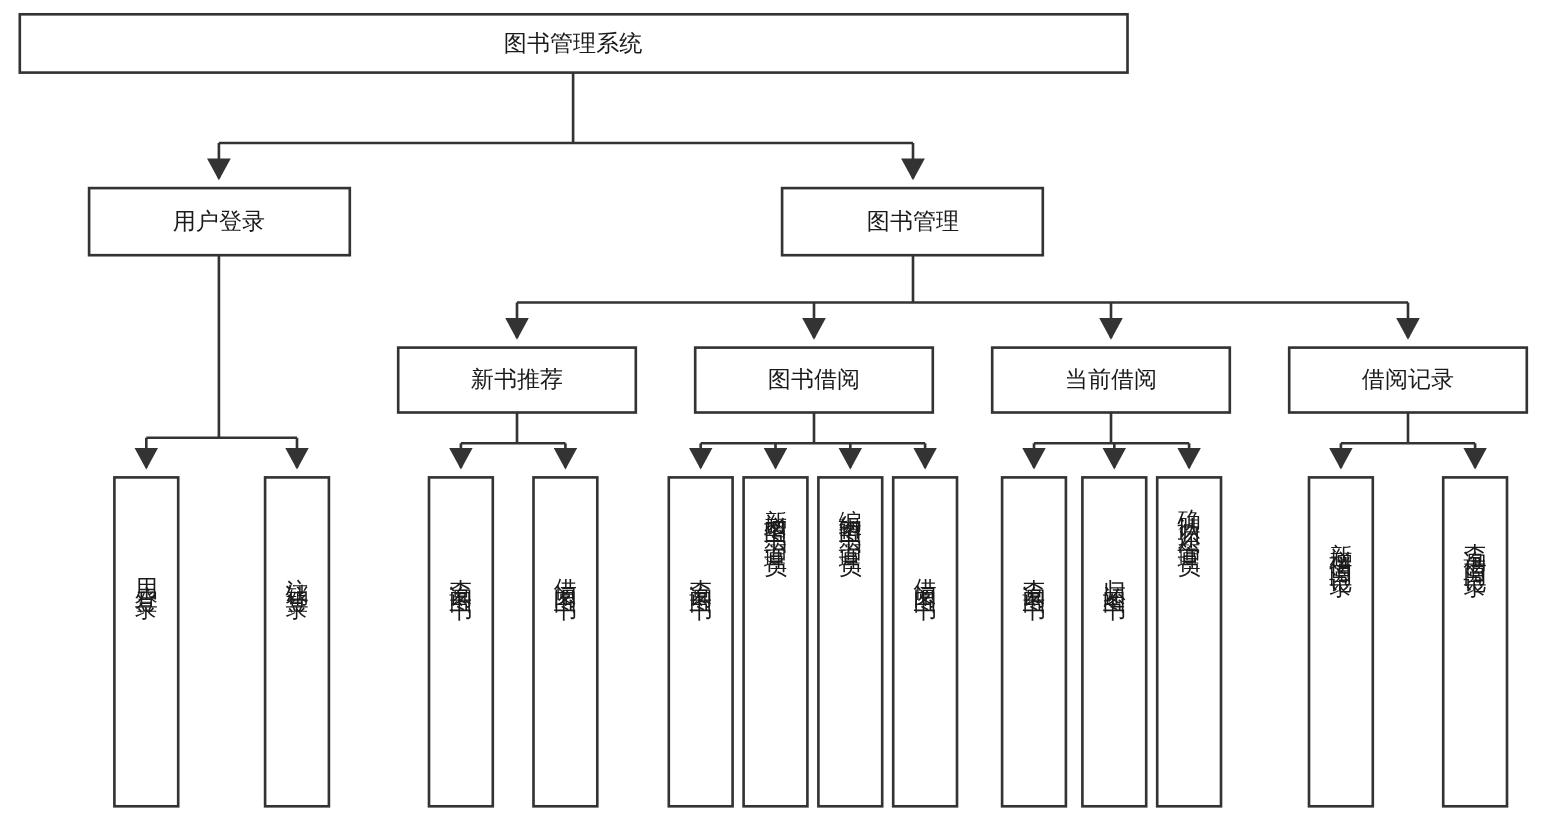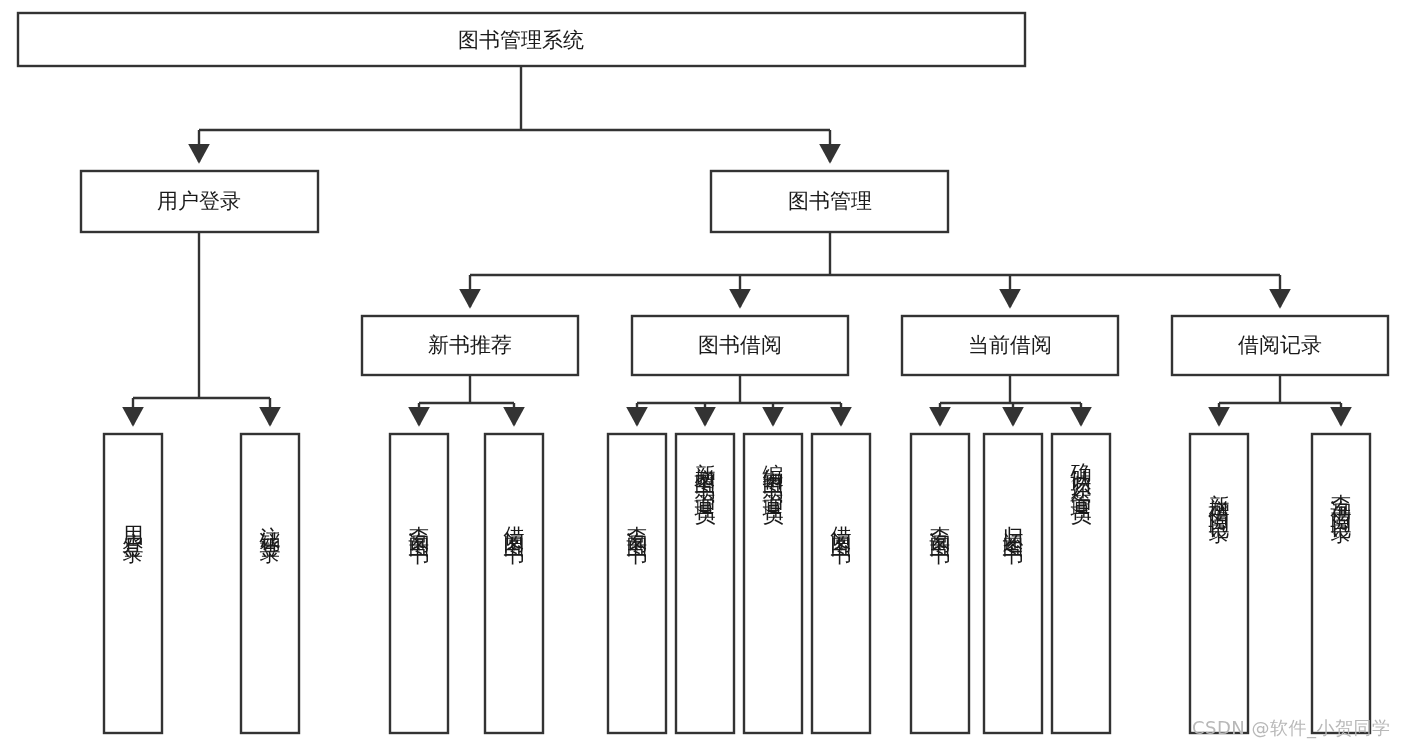--- a/index.html
+++ b/index.html
@@ -177,15 +177,14 @@
   <div class="vlabel" style="left:626px; top:509px; height:150px;">查询图书</div>
   <div class="vlabel" style="left:694px; top:446px; height:280px;">新增图书（管理员）</div>
   <div class="vlabel" style="left:762px; top:446px; height:280px;">编辑图书（管理员）</div>
   <div class="vlabel" style="left:830px; top:509px; height:150px;">借阅图书</div>
   <div class="vlabel" style="left:929px; top:509px; height:150px;">查询图书</div>
   <div class="vlabel" style="left:1002px; top:509px; height:150px;">归还图书</div>
   <div class="vlabel" style="left:1070px; top:446px; height:280px;">确认归还（管理员）</div>
   <div class="vlabel" style="left:1208px; top:477px; height:215px;">新增借阅记录</div>
   <div class="vlabel" style="left:1330px; top:477px; height:215px;">查询借阅记录</div>
 
-  <div class="watermark" style="left:1192px; top:716px;">CSDN @软件_小贺同学</div>
 
 </div>
 
 </body></html>

